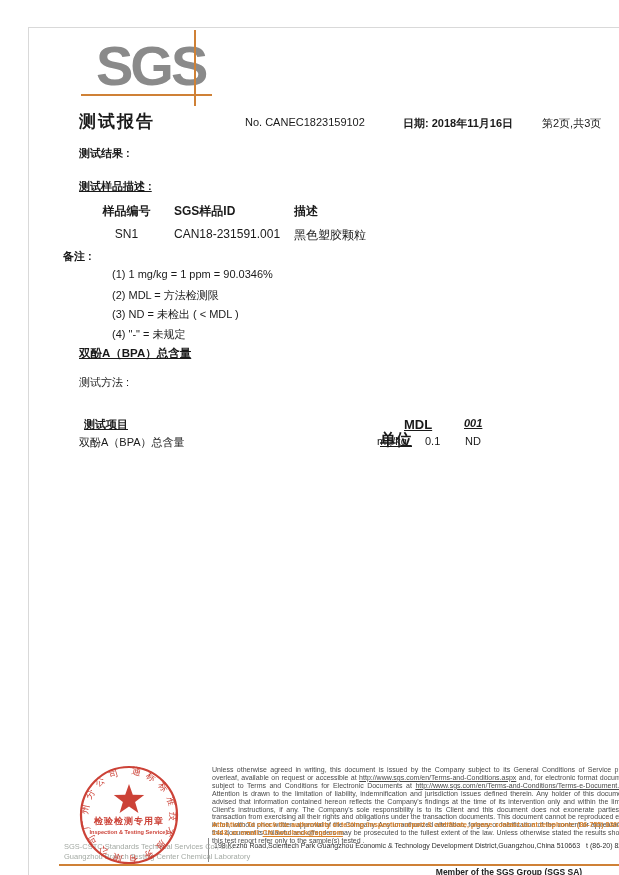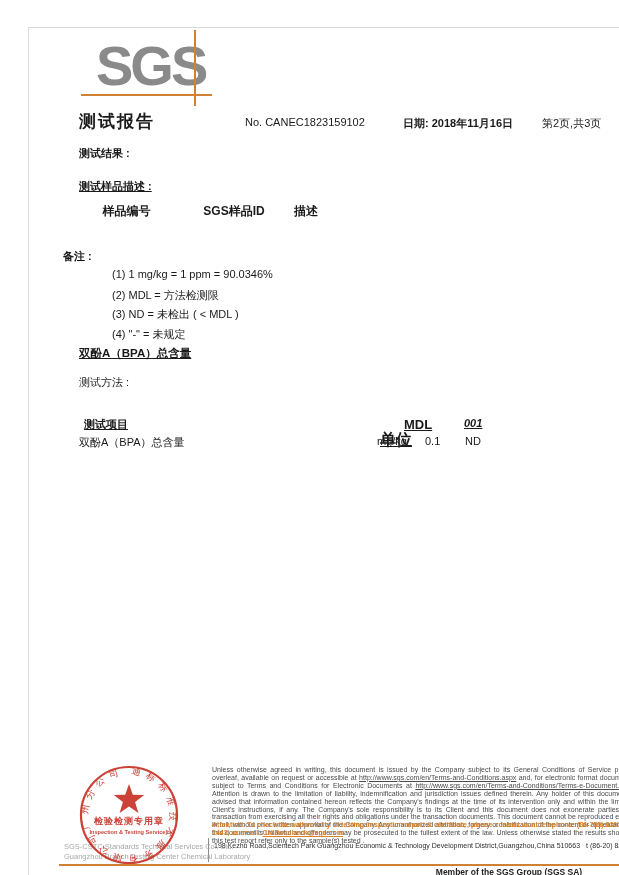--- a/index.html
+++ b/index.html
@@ -26,21 +26,21 @@
 
   .lbl { font-size:11px; font-weight:bold; }
   .txt { font-size:11px; }
   .results-heading { position:absolute; left:55px; top:146px; }
   .sample-heading { position:absolute; left:55px; top:179px; text-decoration:underline; }
 
   .sample-table { position:absolute; left:55px; top:203px; width:330px; font-size:12px; }
   .sample-table .hrow { display:flex; font-weight:bold; }
   .sample-table .drow { display:flex; margin-top:7px; }
   .st-c1 { width:95px; text-align:center; }
-  .st-c2 { width:120px; text-align:center; }
+  .st-c2 { width:120px; }
   .st-c3 { flex:1; text-align:left; }
 
   .notes-heading { position:absolute; left:39px; top:249px; }
   .notes { position:absolute; left:88px; top:268px; font-size:11px; }
   .notes div { height:19.5px; }
 
   .section-title { position:absolute; left:55px; top:346px; font-size:11.5px; font-weight:bold; text-decoration:underline; }
   .method-label { position:absolute; left:55px; top:375px; font-size:11px; }
   .method-text { position:absolute; left:95px; top:373px; width:492px; font-size:11px; line-height:20px; }
 
@@ -87,20 +87,25 @@
 
   <div class="results-heading lbl">测试结果 :</div>
   <div class="sample-heading lbl">测试样品描述 :</div>
 
   <div class="sample-table">
     <div class="hrow">
       <span class="st-c1">样品编号</span>
       <span class="st-c2">SGS样品ID</span>
       <span class="st-c3">描述</span>
     </div>
+    <div class="drow">
+      <span class="st-c1">SN1</span>
+      <span class="st-c2">CAN18-231591.001</span>
+      <span class="st-c3">黑色塑胶颗粒</span>
+    </div>
   </div>
 
   <div class="notes-heading lbl">备注 :</div>
   <div class="notes">
     <div>(1) 1 mg/kg = 1 ppm = 90.0346%</div>
     <div>(2) MDL = 方法检测限</div>
     <div>(3) ND = 未检出 ( &lt; MDL )</div>
     <div>(4) "-" = 未规定</div>
   </div>
 

